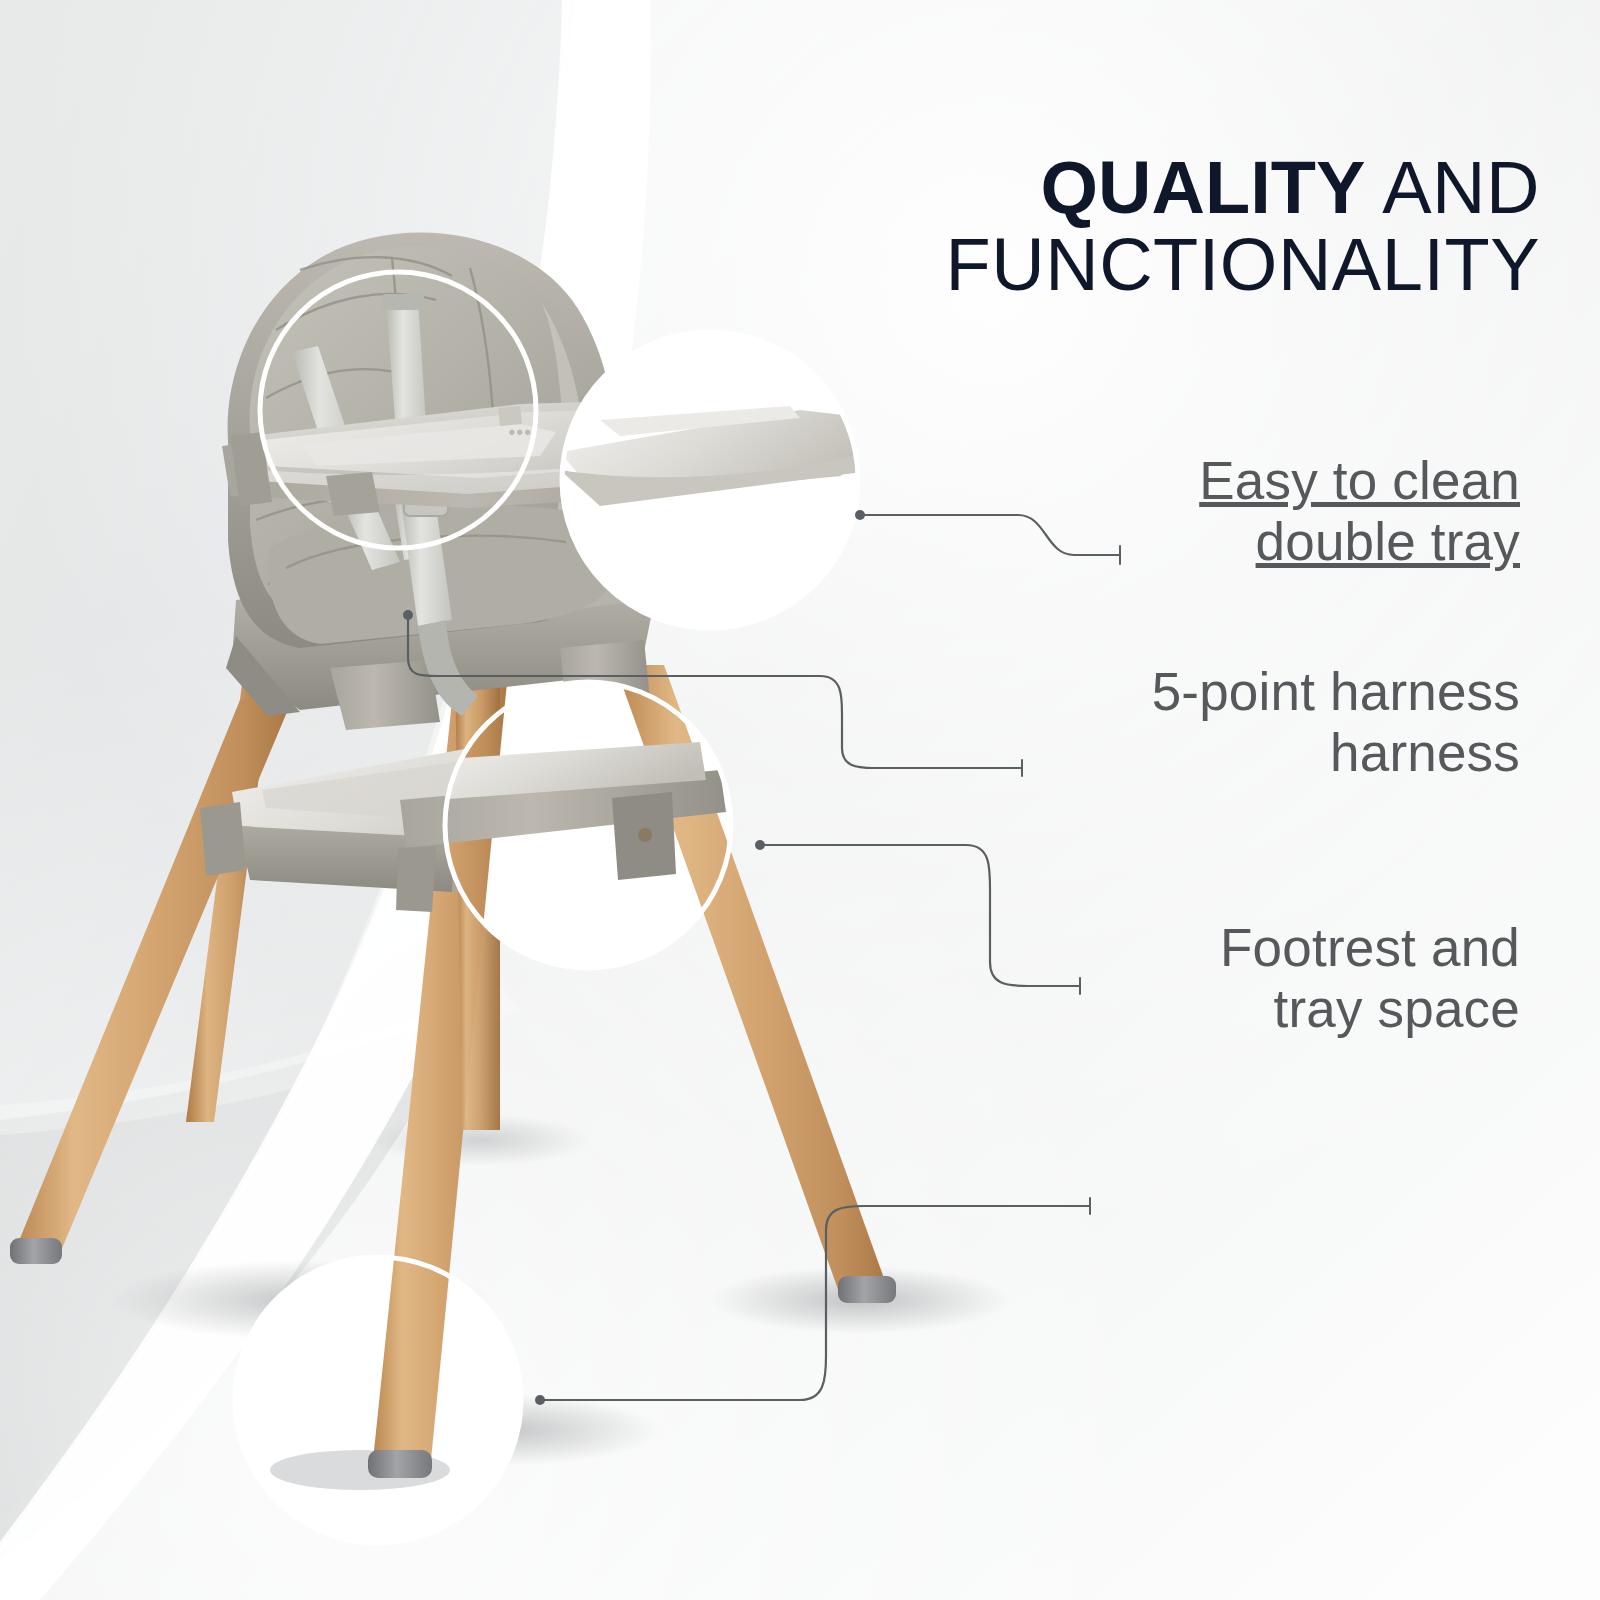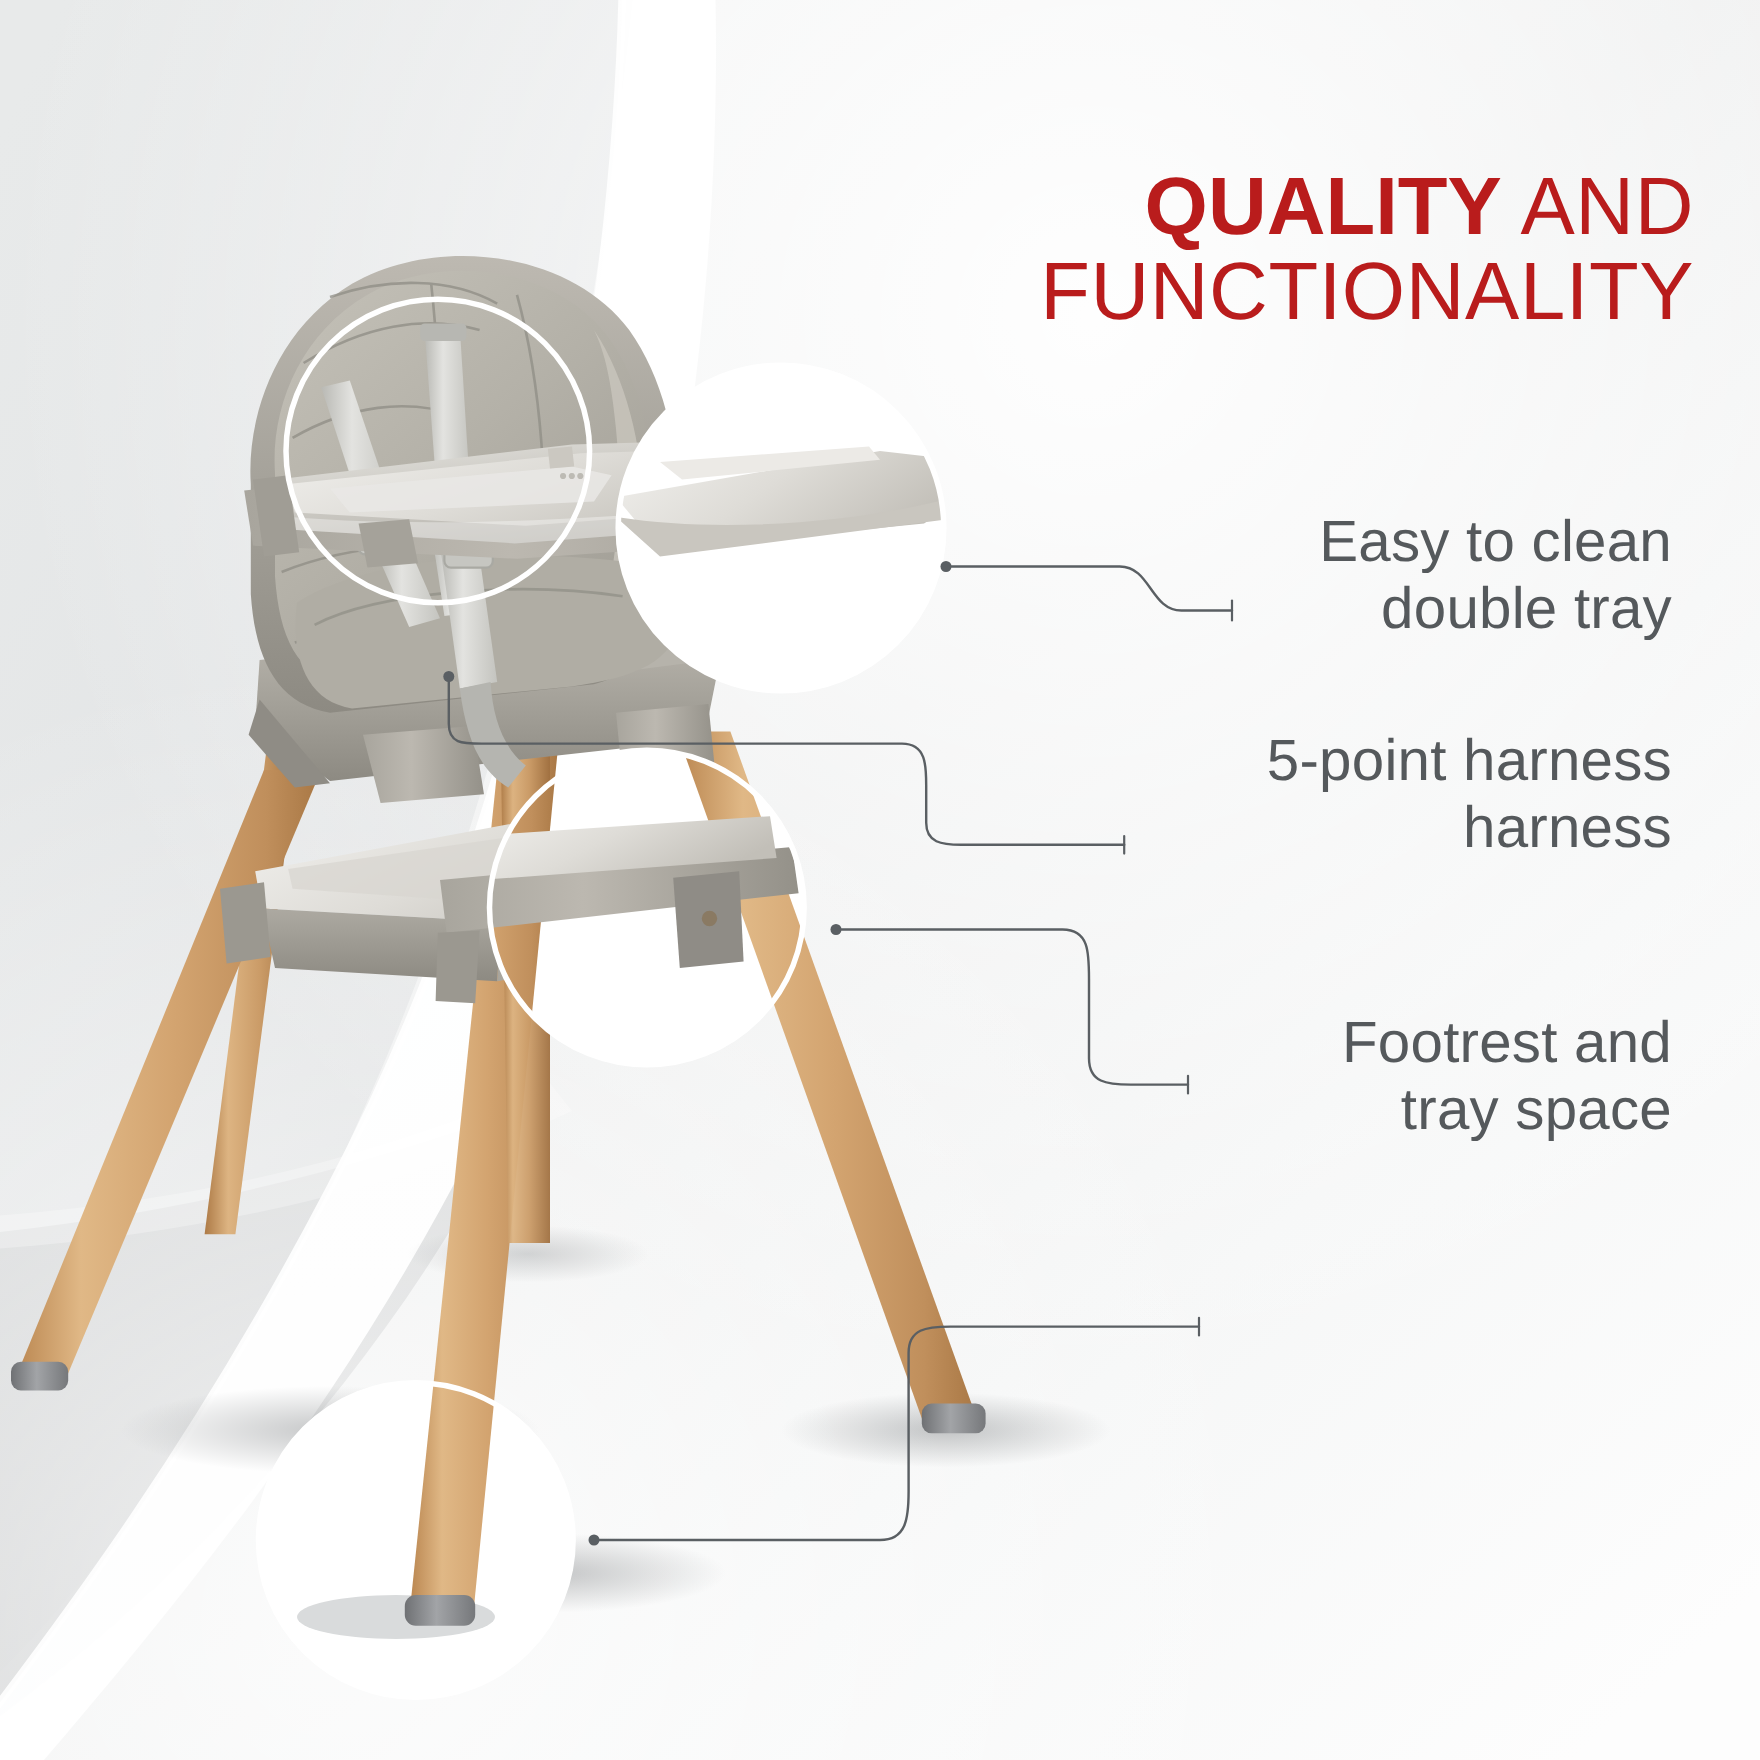--- a/index.html
+++ b/index.html
@@ -11,40 +11,40 @@
   #stage{position:relative;width:1600px;height:1600px;overflow:hidden;}
   #bg{position:absolute;inset:0;width:1600px;height:1600px;}
   #art{position:absolute;inset:0;width:1600px;height:1600px;}
   #lines{position:absolute;inset:0;width:1600px;height:1600px;}
 
   
   .headline{
     position:absolute;
     left:780px; top:150px; width:760px;
     text-align:right;
-    color:#b91c1c;
+    color:#0f172a;
     font-size:74px;
     line-height:1.04;
     letter-spacing:0.5px;
     font-weight:300;
   }
   .headline .hl-strong{font-weight:700;letter-spacing:0px;}
 
   
   .feat{
     position:absolute;
     text-align:right;
     color:#55595c;
     font-size:53px;
     font-weight:300;
     line-height:1.16;
     letter-spacing:0.2px;
     width:520px;
   }
-  #feat-0{left:1000px; top:462px;}
+  #feat-0{left:1000px; top:450px;text-decoration:underline;}
   #feat-1{left:1000px; top:661px;}
   #feat-2{left:1000px; top:898px;margin-top:19px;}
   #feat-3{left:1000px; top:1118px;}
 </style>
 </head>
 <body>
 
 <div id="stage">
 
   <svg id="bg" viewBox="0 0 1600 1600">

